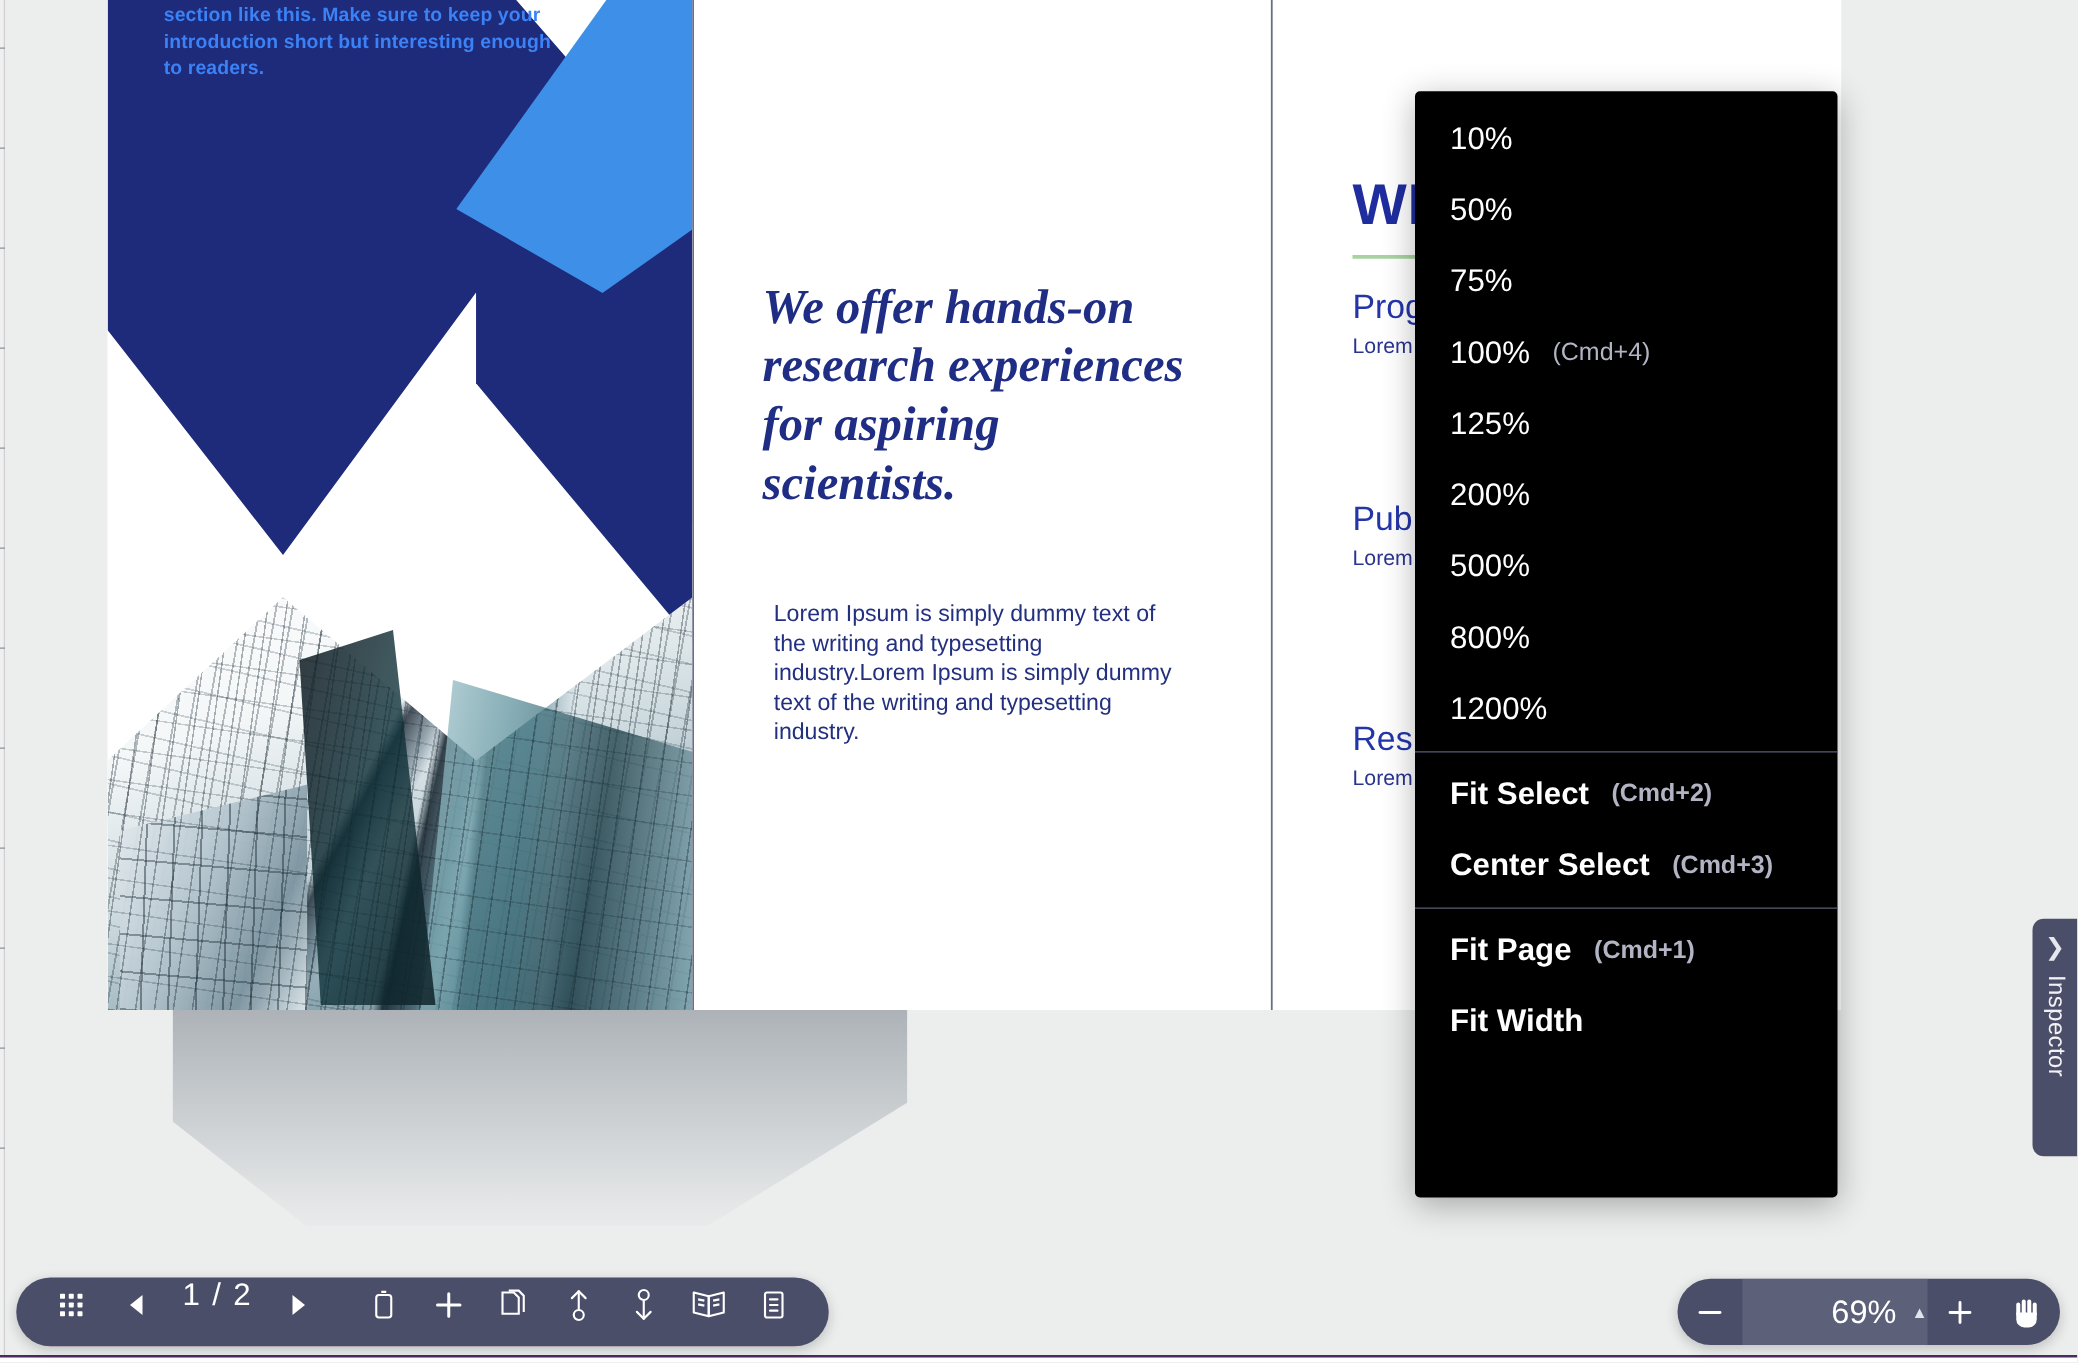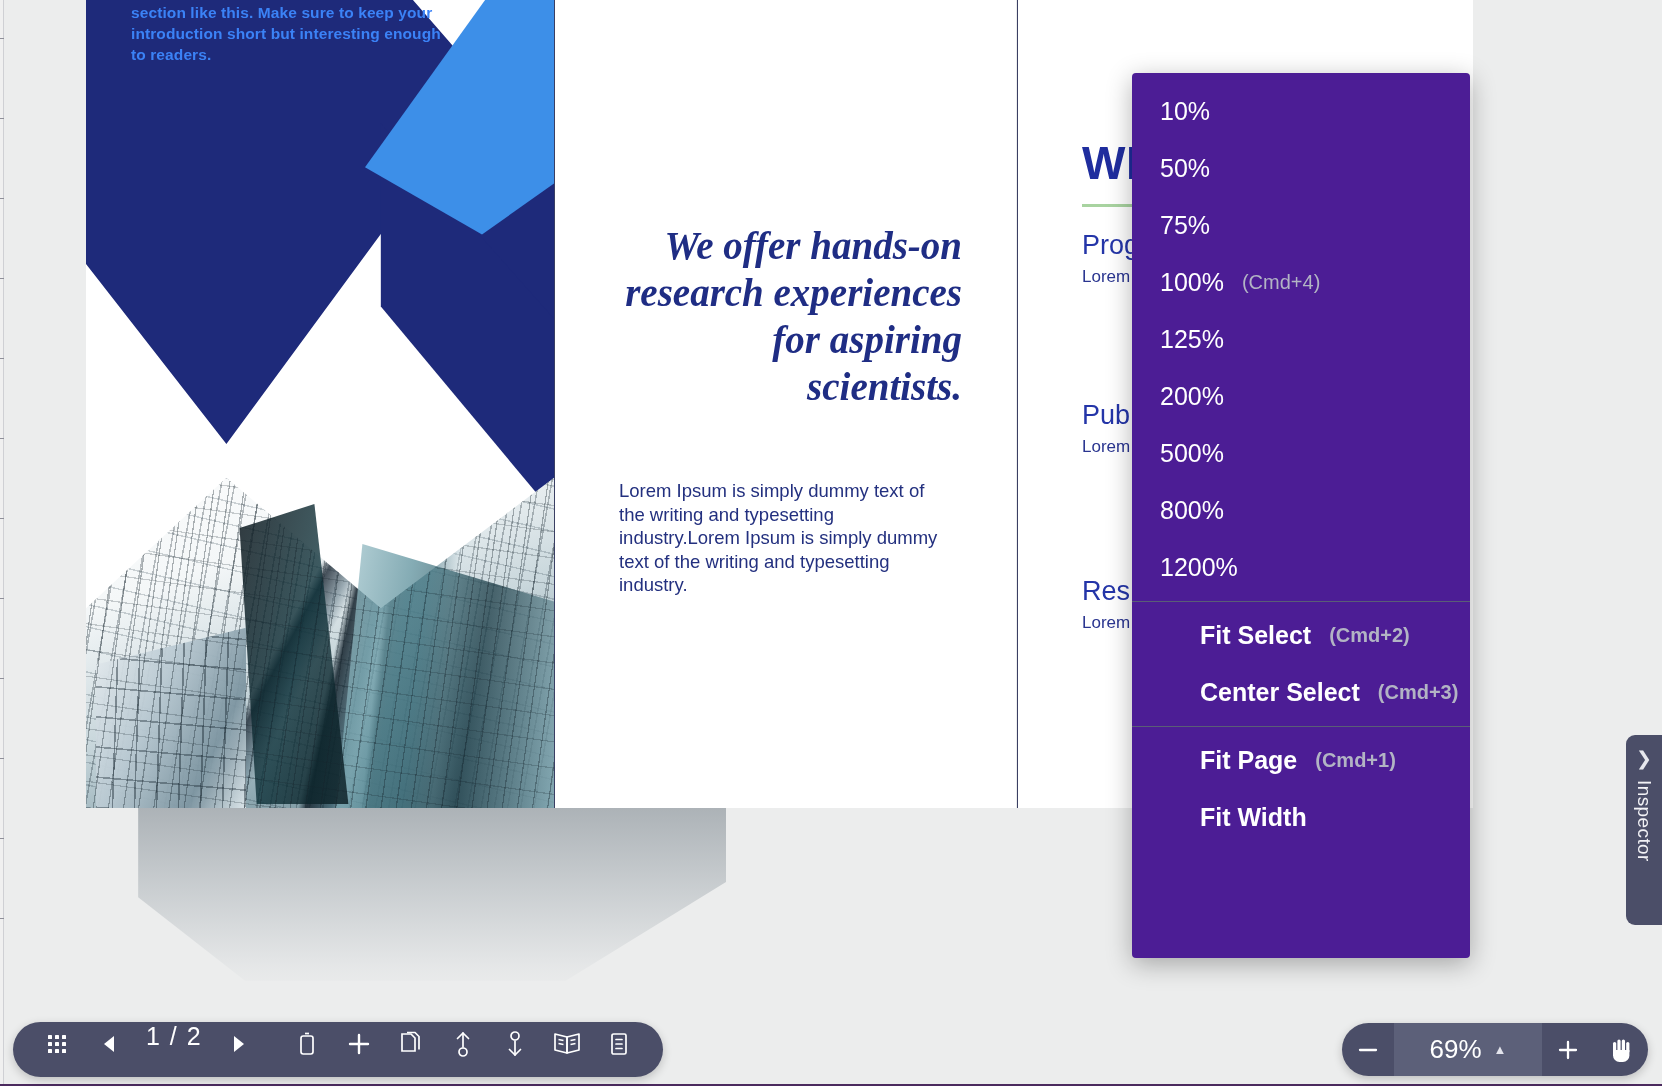--- a/index.html
+++ b/index.html
@@ -101,21 +101,21 @@
   
   .reflection {
     position: absolute; left: 58px; top: 806px; width: 668px; height: 190px;
     background: linear-gradient(180deg, rgba(150,158,164,.75) 0%, rgba(175,182,187,.55) 45%, rgba(200,205,209,.18) 85%, rgba(236,237,237,0) 100%);
     clip-path: polygon(12% 0, 100% 0, 100% 40%, 76% 92%, 28% 92%, 12% 48%);
   }
 
   
   .mid-headline {
     position: absolute; left: 55px; top: 318px; width: 352px;
-    text-align: right; color: #1f2d84;
+    text-align: left; color: #1f2d84;
     font-family: "Liberation Serif", serif;
     font-style: italic; font-weight: 700;
     font-size: 39px; line-height: 47px;
   }
   .mid-body {
     position: absolute; left: 64px; top: 575px; width: 320px;
     color: #23307f; font-size: 18.5px; line-height: 23.5px;
   }
   .rp-title {
     position: absolute; left: 64px; top: 232px;
@@ -128,34 +128,34 @@
   .rp-sec { position: absolute; left: 64px; width: 330px; }
   .rp-sec h3 { color: #2435a8; font-size: 27px; font-weight: 400; margin-bottom: 6px; }
   .rp-sec p { color: #2a3590; font-size: 17px; line-height: 20.5px; }
   .rp-s1 { top: 326px; }
   .rp-s2 { top: 496px; }
   .rp-s3 { top: 672px; }
 
   
   .zoom-menu {
     position: absolute; left: 1132px; top: 73px; width: 338px; height: 885px;
-    background: #4c1d95; border-radius: 4px;
+    background: #000000; border-radius: 4px;
     box-shadow: 0 6px 26px rgba(0,0,0,.30);
     padding: 10px 0 4px 0;
     z-index: 40;
   }
   .zoom-item {
     display: flex; align-items: center;
     height: 57px; padding: 0 0 0 28px;
     color: #ffffff; font-size: 25px; cursor: default;
   }
   .zoom-item .lbl { white-space: nowrap; }
   .zoom-item .hk { margin-left: 18px; color: #b2b4c4; font-size: 20px; }
   .zoom-sep { height: 1px; background: #5a5d76; margin: 5px 0 5px 0; }
-  .zoom-item.big { font-weight: 700; margin-left: 40px; }
+  .zoom-item.big { font-weight: 700; }
 
   
   .inspector-tab {
     position: absolute; right: 0; top: 735px; width: 36px; height: 190px;
     background: #4b4e68; border-radius: 9px 0 0 9px;
     color: #e7e8ee; z-index: 30;
     display: flex; flex-direction: column; align-items: center; padding-top: 14px;
   }
   .inspector-chevron { font-size: 19px; line-height: 1; margin-bottom: 12px; color: #e7e8ee; }
   .inspector-label {
@@ -188,21 +188,21 @@
     display: flex; align-items: center; z-index: 35;
     box-shadow: 0 3px 10px rgba(0,0,0,.20);
     overflow: hidden;
   }
   .zb-btn {
     width: 52px; height: 53px; display: flex; align-items: center; justify-content: center;
     color: #fff; font-size: 27px; cursor: default;
   }
   .zb-level {
     height: 53px; min-width: 148px; background: #5c6079;
-    display: flex; align-items: center; justify-content: center; gap: 12px;
+    display: flex; align-items: center; justify-content: flex-end; gap: 12px;
     color: #ffffff; font-size: 26px; cursor: default;
   }
   .zb-caret { font-size: 13px; color: #e3e4ec; }
   .zb-hand { width: 54px; }
 
   
   .bottom-strip {
     position: absolute; left: 0; bottom: 0; width: 1662px; height: 6px;
     background: #ffffff; border-top: 1px solid #d8d9dd;
   }

